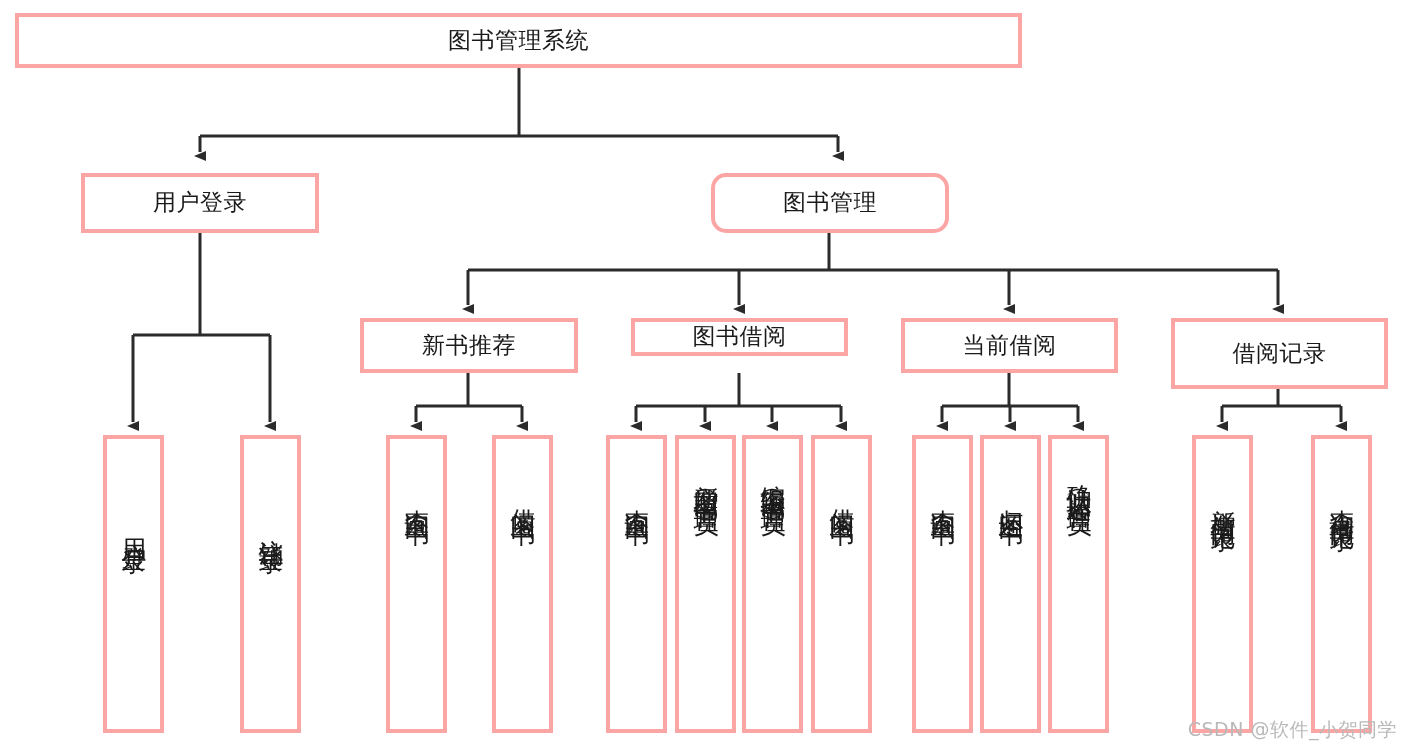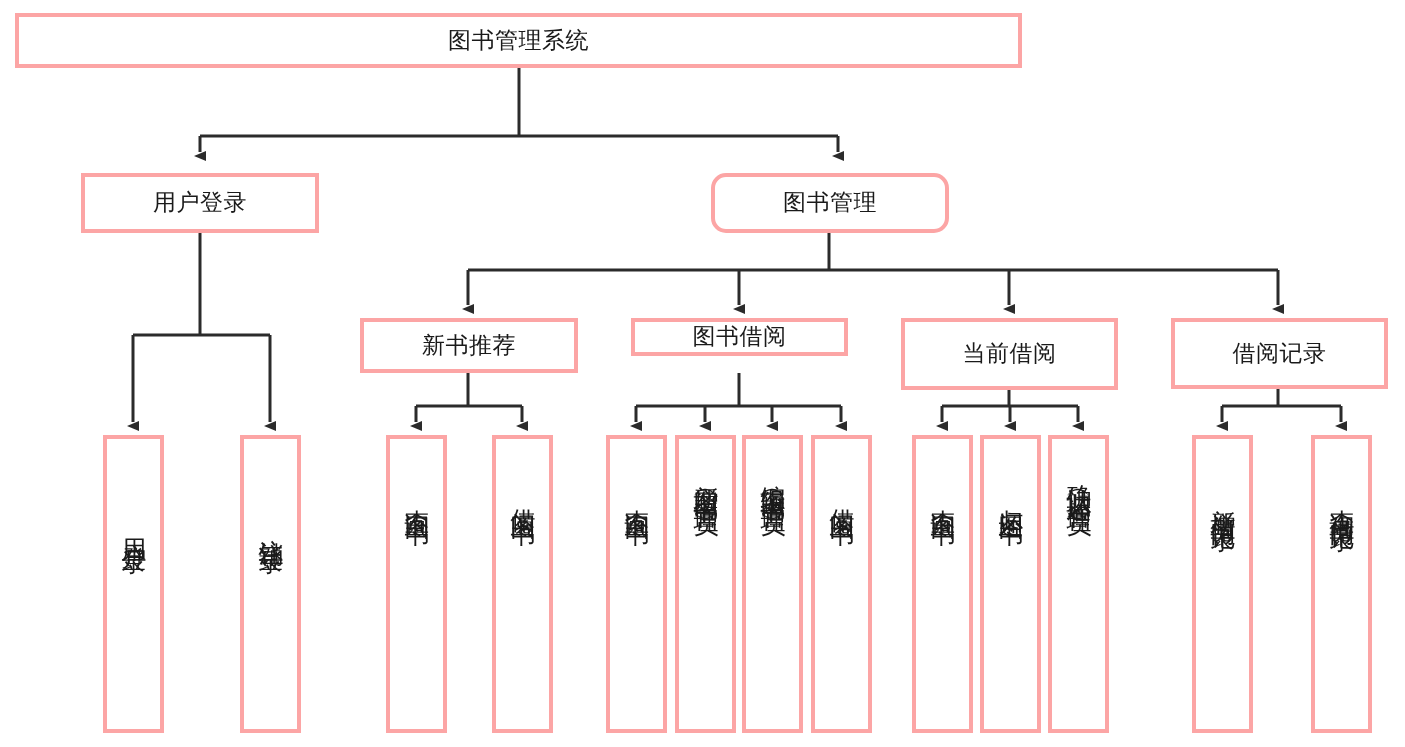--- a/index.html
+++ b/index.html
@@ -141,21 +141,21 @@
   <div class="node h" style="left:711px; top:173px; width:238px; height:60px;border-radius:15px;">
     <span class="lbl">图书管理</span>
   </div>
 
   <div class="node h" style="left:360px; top:318px; width:218px; height:55px;">
     <span class="lbl">新书推荐</span>
   </div>
   <div class="node h" style="left:631px; top:318px; width:217px; height:38px;">
     <span class="lbl">图书借阅</span>
   </div>
-  <div class="node h" style="left:901px; top:318px; width:217px; height:72px;">
+  <div class="node h" style="left:901px; top:318px; width:217px; height:55px;">
     <span class="lbl">当前借阅</span>
   </div>
   <div class="node h" style="left:1171px; top:318px; width:217px; height:71px;">
     <span class="lbl">借阅记录</span>
   </div>
 
   <div class="node v pad-top" style="left:103px; top:435px; width:61px; height:298px;">
     <span class="lbl">用户登录</span>
   </div>
   <div class="node v pad-top" style="left:240px; top:435px; width:61px; height:298px;">
@@ -192,14 +192,15 @@
     <span class="lbl">确认归还（管理员）</span>
   </div>
 
   <div class="node v pad-mid" style="left:1192px; top:435px; width:61px; height:298px;">
     <span class="lbl">新增借阅记录</span>
   </div>
   <div class="node v pad-mid" style="left:1311px; top:435px; width:61px; height:298px;">
     <span class="lbl">查询借阅记录</span>
   </div>
 
+  <div id="watermark">CSDN @软件_小贺同学</div>
 
 </div>
 
 </body></html>

